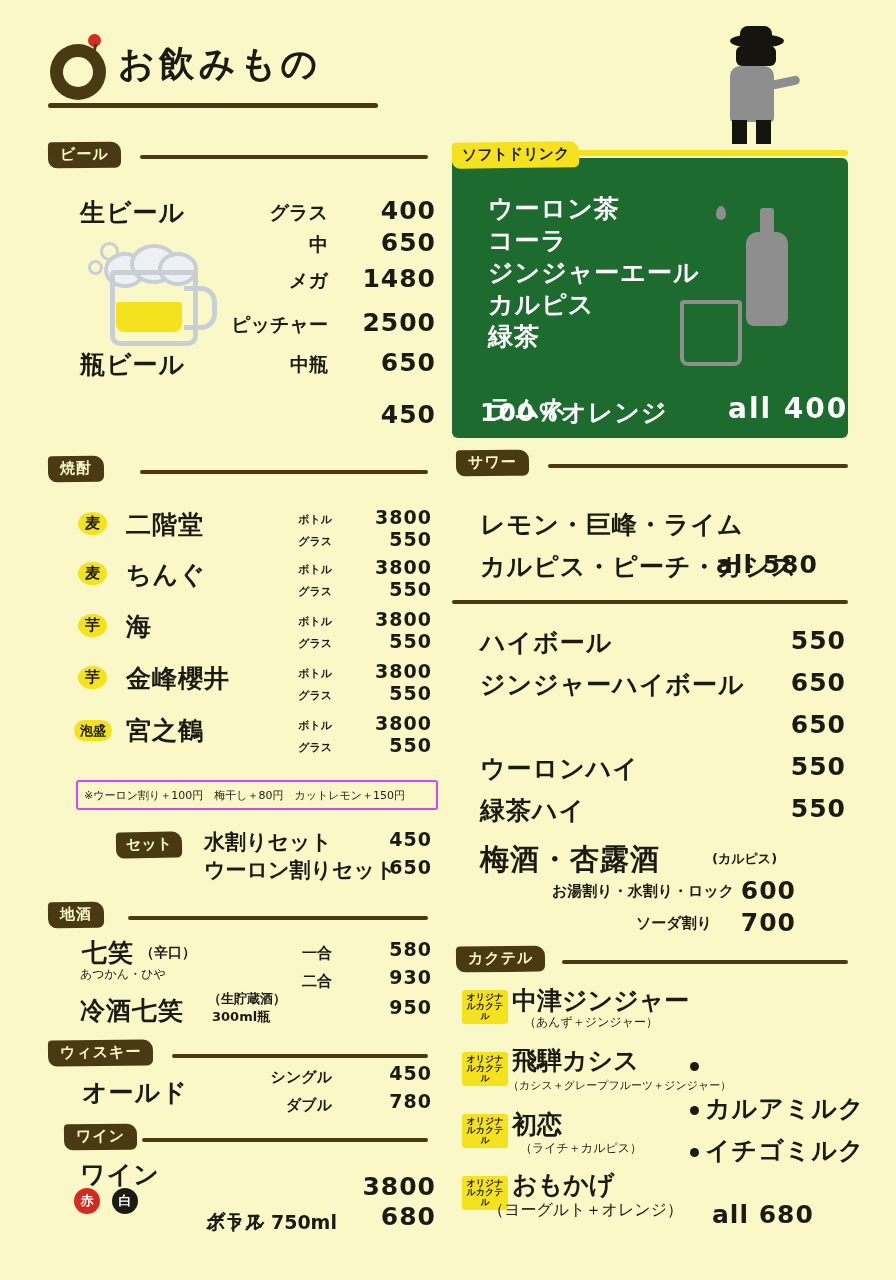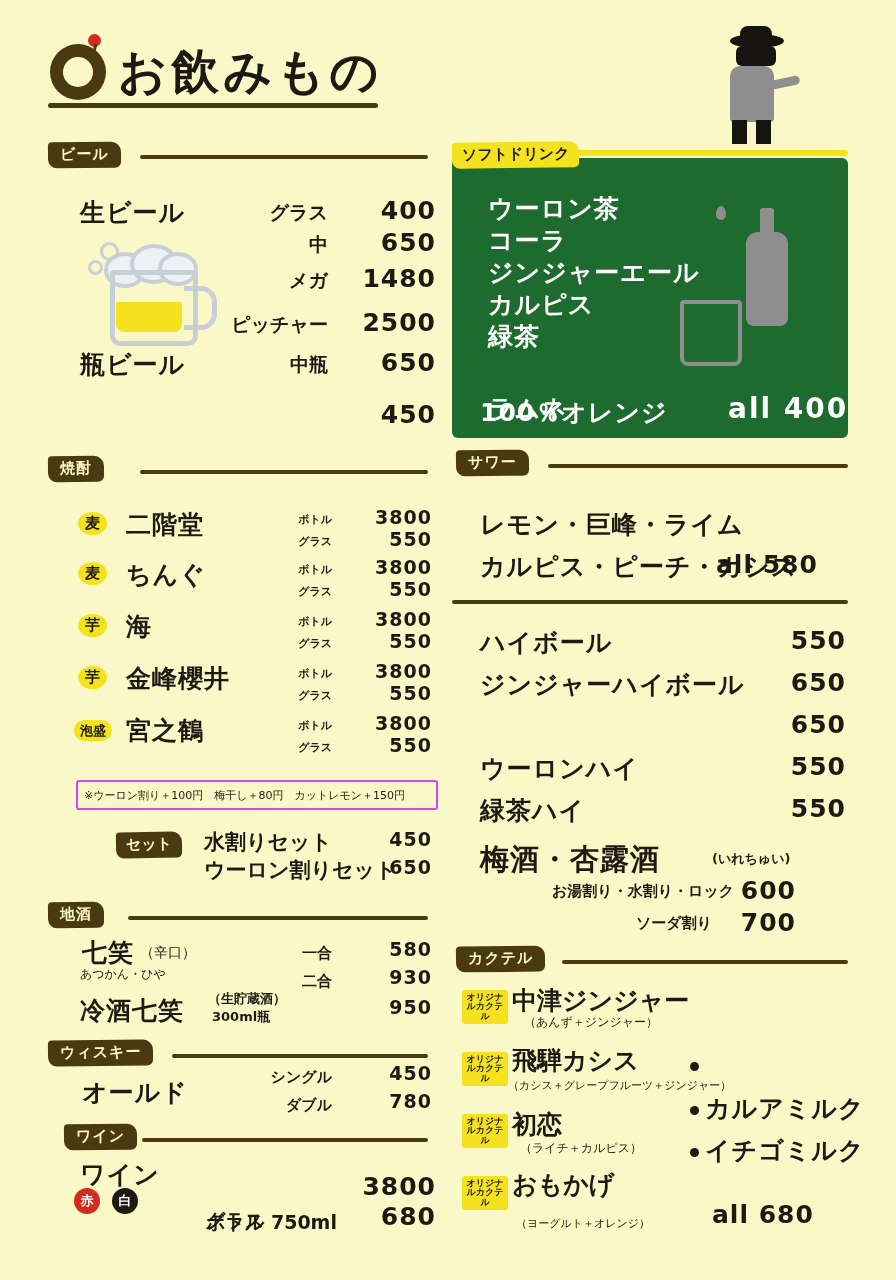--- a/index.html
+++ b/index.html
@@ -39,21 +39,21 @@
   .unit{font-size:15px;font-weight:bold;}
   .unit-mid{font-size:19px;font-weight:bold;}
   .price{font-size:25px;font-weight:bold;letter-spacing:1px;}
   .price-sm{font-size:19px;font-weight:bold;letter-spacing:1px;}
   .tiny{font-size:11px;}
   .r{text-align:right;}
 
   
   #title{
     left:118px;top:40px;
-    font-size:48px;font-weight:bold;letter-spacing:4px;
+    font-size:36px;font-weight:bold;letter-spacing:4px;
   }
   #title-rule{left:48px;top:103px;width:330px;height:5px;background:#4a3a14;border-radius:3px;}
   .logo-badge{
     position:absolute;left:50px;top:44px;width:56px;height:56px;
     border-radius:50%;background:#4a3a14;
   }
   .logo-badge:after{
     content:"";position:absolute;left:13px;top:13px;width:30px;height:30px;
     border-radius:50%;background:#fbf8c8;
   }
@@ -247,21 +247,21 @@
   <div class="set-tag">セット</div>
   <div class="item nm-sm" style="left:204px;top:828px;">水割りセット</div>
   <div class="item price-sm r" style="left:340px;top:828px;width:92px;">450</div>
   <div class="item nm-sm" style="left:204px;top:856px;">ウーロン割りセット</div>
   <div class="item price-sm r" style="left:340px;top:856px;width:92px;">650</div>
 
   <div class="sec-tag" style="left:48px;top:902px;">地酒</div>
   <div class="sec-rule" style="left:128px;top:916px;width:300px;"></div>
 
   <div class="item nm" style="left:82px;top:936px;">七笑</div>
-  <div class="item" style="left:140px;top:944px;font-size:14px;font-weight:normal;">（辛口）</div>
+  <div class="item" style="left:140px;top:944px;font-size:14px;font-weight:bold;">（辛口）</div>
   <div class="item" style="left:80px;top:966px;font-size:12px;">あつかん・ひや</div>
   <div class="item unit r" style="left:250px;top:944px;width:82px;">一合</div>
   <div class="item price-sm r" style="left:340px;top:938px;width:92px;">580</div>
 
   <div class="item unit r" style="left:250px;top:972px;width:82px;">二合</div>
   <div class="item price-sm r" style="left:340px;top:966px;width:92px;">930</div>
 
   <div class="item nm" style="left:80px;top:994px;">冷酒七笑</div>
   <div class="item" style="left:208px;top:990px;font-size:13px;font-weight:bold;">（生貯蔵酒）</div>
   <div class="item" style="left:212px;top:1008px;font-size:13px;font-weight:bold;">300ml瓶</div>
@@ -301,21 +301,21 @@
   <div class="item price r" style="left:740px;top:626px;width:106px;">550</div>
   <div class="item nm" style="left:480px;top:668px;">ジンジャーハイボール</div>
   <div class="item price r" style="left:740px;top:668px;width:106px;">650</div>
   <div class="item price r" style="left:740px;top:710px;width:106px;">650</div>
   <div class="item nm" style="left:480px;top:752px;">ウーロンハイ</div>
   <div class="item price r" style="left:740px;top:752px;width:106px;">550</div>
   <div class="item nm" style="left:480px;top:794px;">緑茶ハイ</div>
   <div class="item price r" style="left:740px;top:794px;width:106px;">550</div>
 
   <div class="item" style="left:480px;top:840px;font-size:29px;font-weight:bold;letter-spacing:1px;">梅酒・杏露酒</div>
-  <div class="item" style="left:712px;top:850px;font-size:13px;font-weight:bold;">(いれちゅい)</div>
+  <div class="item" style="left:712px;top:850px;font-size:13px;font-weight:bold;">(カルピス)</div>
   <div class="item" style="left:552px;top:882px;font-size:15px;font-weight:bold;">お湯割り・水割り・ロック</div>
   <div class="item price r" style="left:704px;top:876px;width:92px;">600</div>
   <div class="item" style="left:636px;top:914px;font-size:15px;font-weight:bold;">ソーダ割り</div>
   <div class="item price r" style="left:704px;top:908px;width:92px;">700</div>
 
   <div class="sec-tag" style="left:456px;top:946px;">カクテル</div>
   <div class="sec-rule" style="left:562px;top:960px;width:286px;"></div>
 
   <div class="oc-badge" style="left:462px;top:990px;">オリジナルカクテル</div>
   <div class="item" style="left:512px;top:984px;font-size:25px;font-weight:bold;">中津ジンジャー</div>
@@ -324,21 +324,21 @@
   <div class="oc-badge" style="left:462px;top:1052px;">オリジナルカクテル</div>
   <div class="item" style="left:512px;top:1044px;font-size:25px;font-weight:bold;">飛騨カシス</div>
   <div class="item" style="left:508px;top:1078px;font-size:11px;">（カシス＋グレープフルーツ＋ジンジャー）</div>
 
   <div class="oc-badge" style="left:462px;top:1114px;">オリジナルカクテル</div>
   <div class="item" style="left:512px;top:1108px;font-size:25px;font-weight:bold;">初恋</div>
   <div class="item" style="left:520px;top:1140px;font-size:12px;">（ライチ＋カルピス）</div>
 
   <div class="oc-badge" style="left:462px;top:1176px;">オリジナルカクテル</div>
   <div class="item" style="left:512px;top:1168px;font-size:25px;font-weight:bold;">おもかげ</div>
-  <div class="item" style="left:516px;top:1200px;font-size:11px;margin-top:16px;">（ヨーグルト＋オレンジ）</div>
+  <div class="item" style="left:488px;top:1200px;font-size:16px;">（ヨーグルト＋オレンジ）</div>
 
   <div class="item nm" style="left:690px;top:1050px;"><span class="dot-b"></span></div>
   <div class="item nm" style="left:690px;top:1092px;"><span class="dot-b"></span><span>カルアミルク</span></div>
   <div class="item nm" style="left:690px;top:1134px;"><span class="dot-b"></span><span>イチゴミルク</span></div>
 
   <div class="item price" style="left:712px;top:1200px;">all 680</div>
 
 </div>
 
 </body></html>

